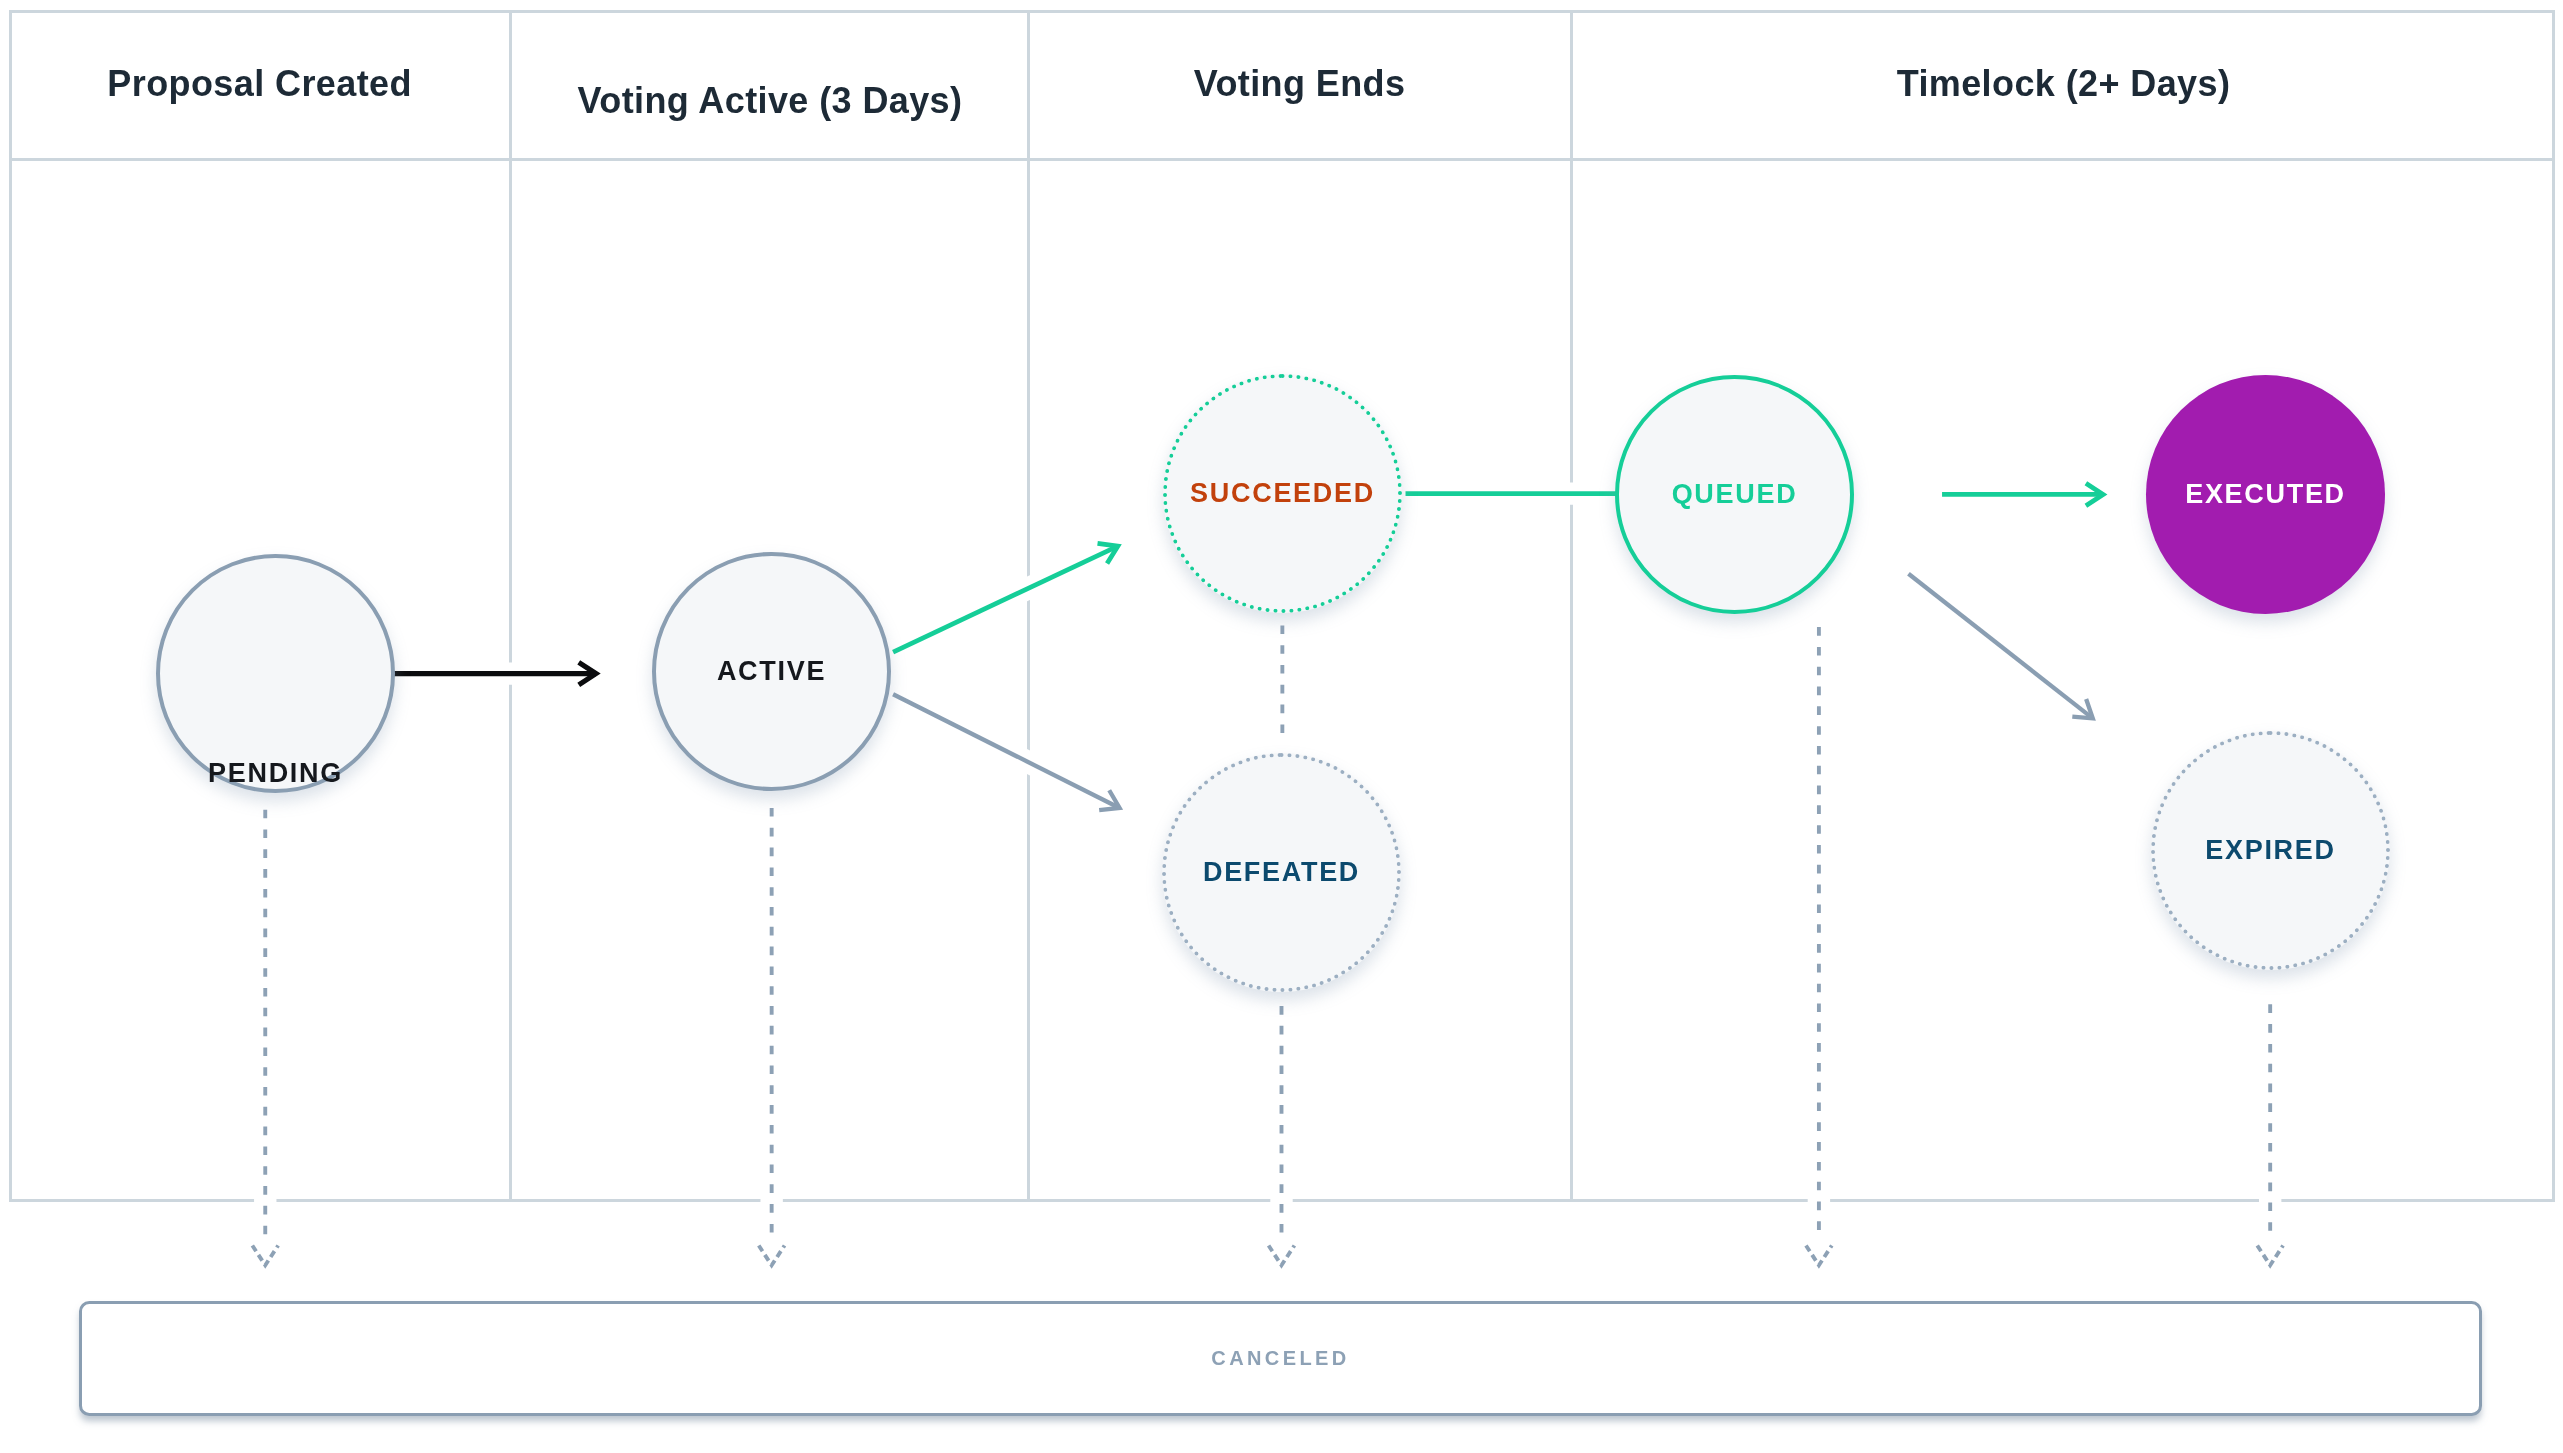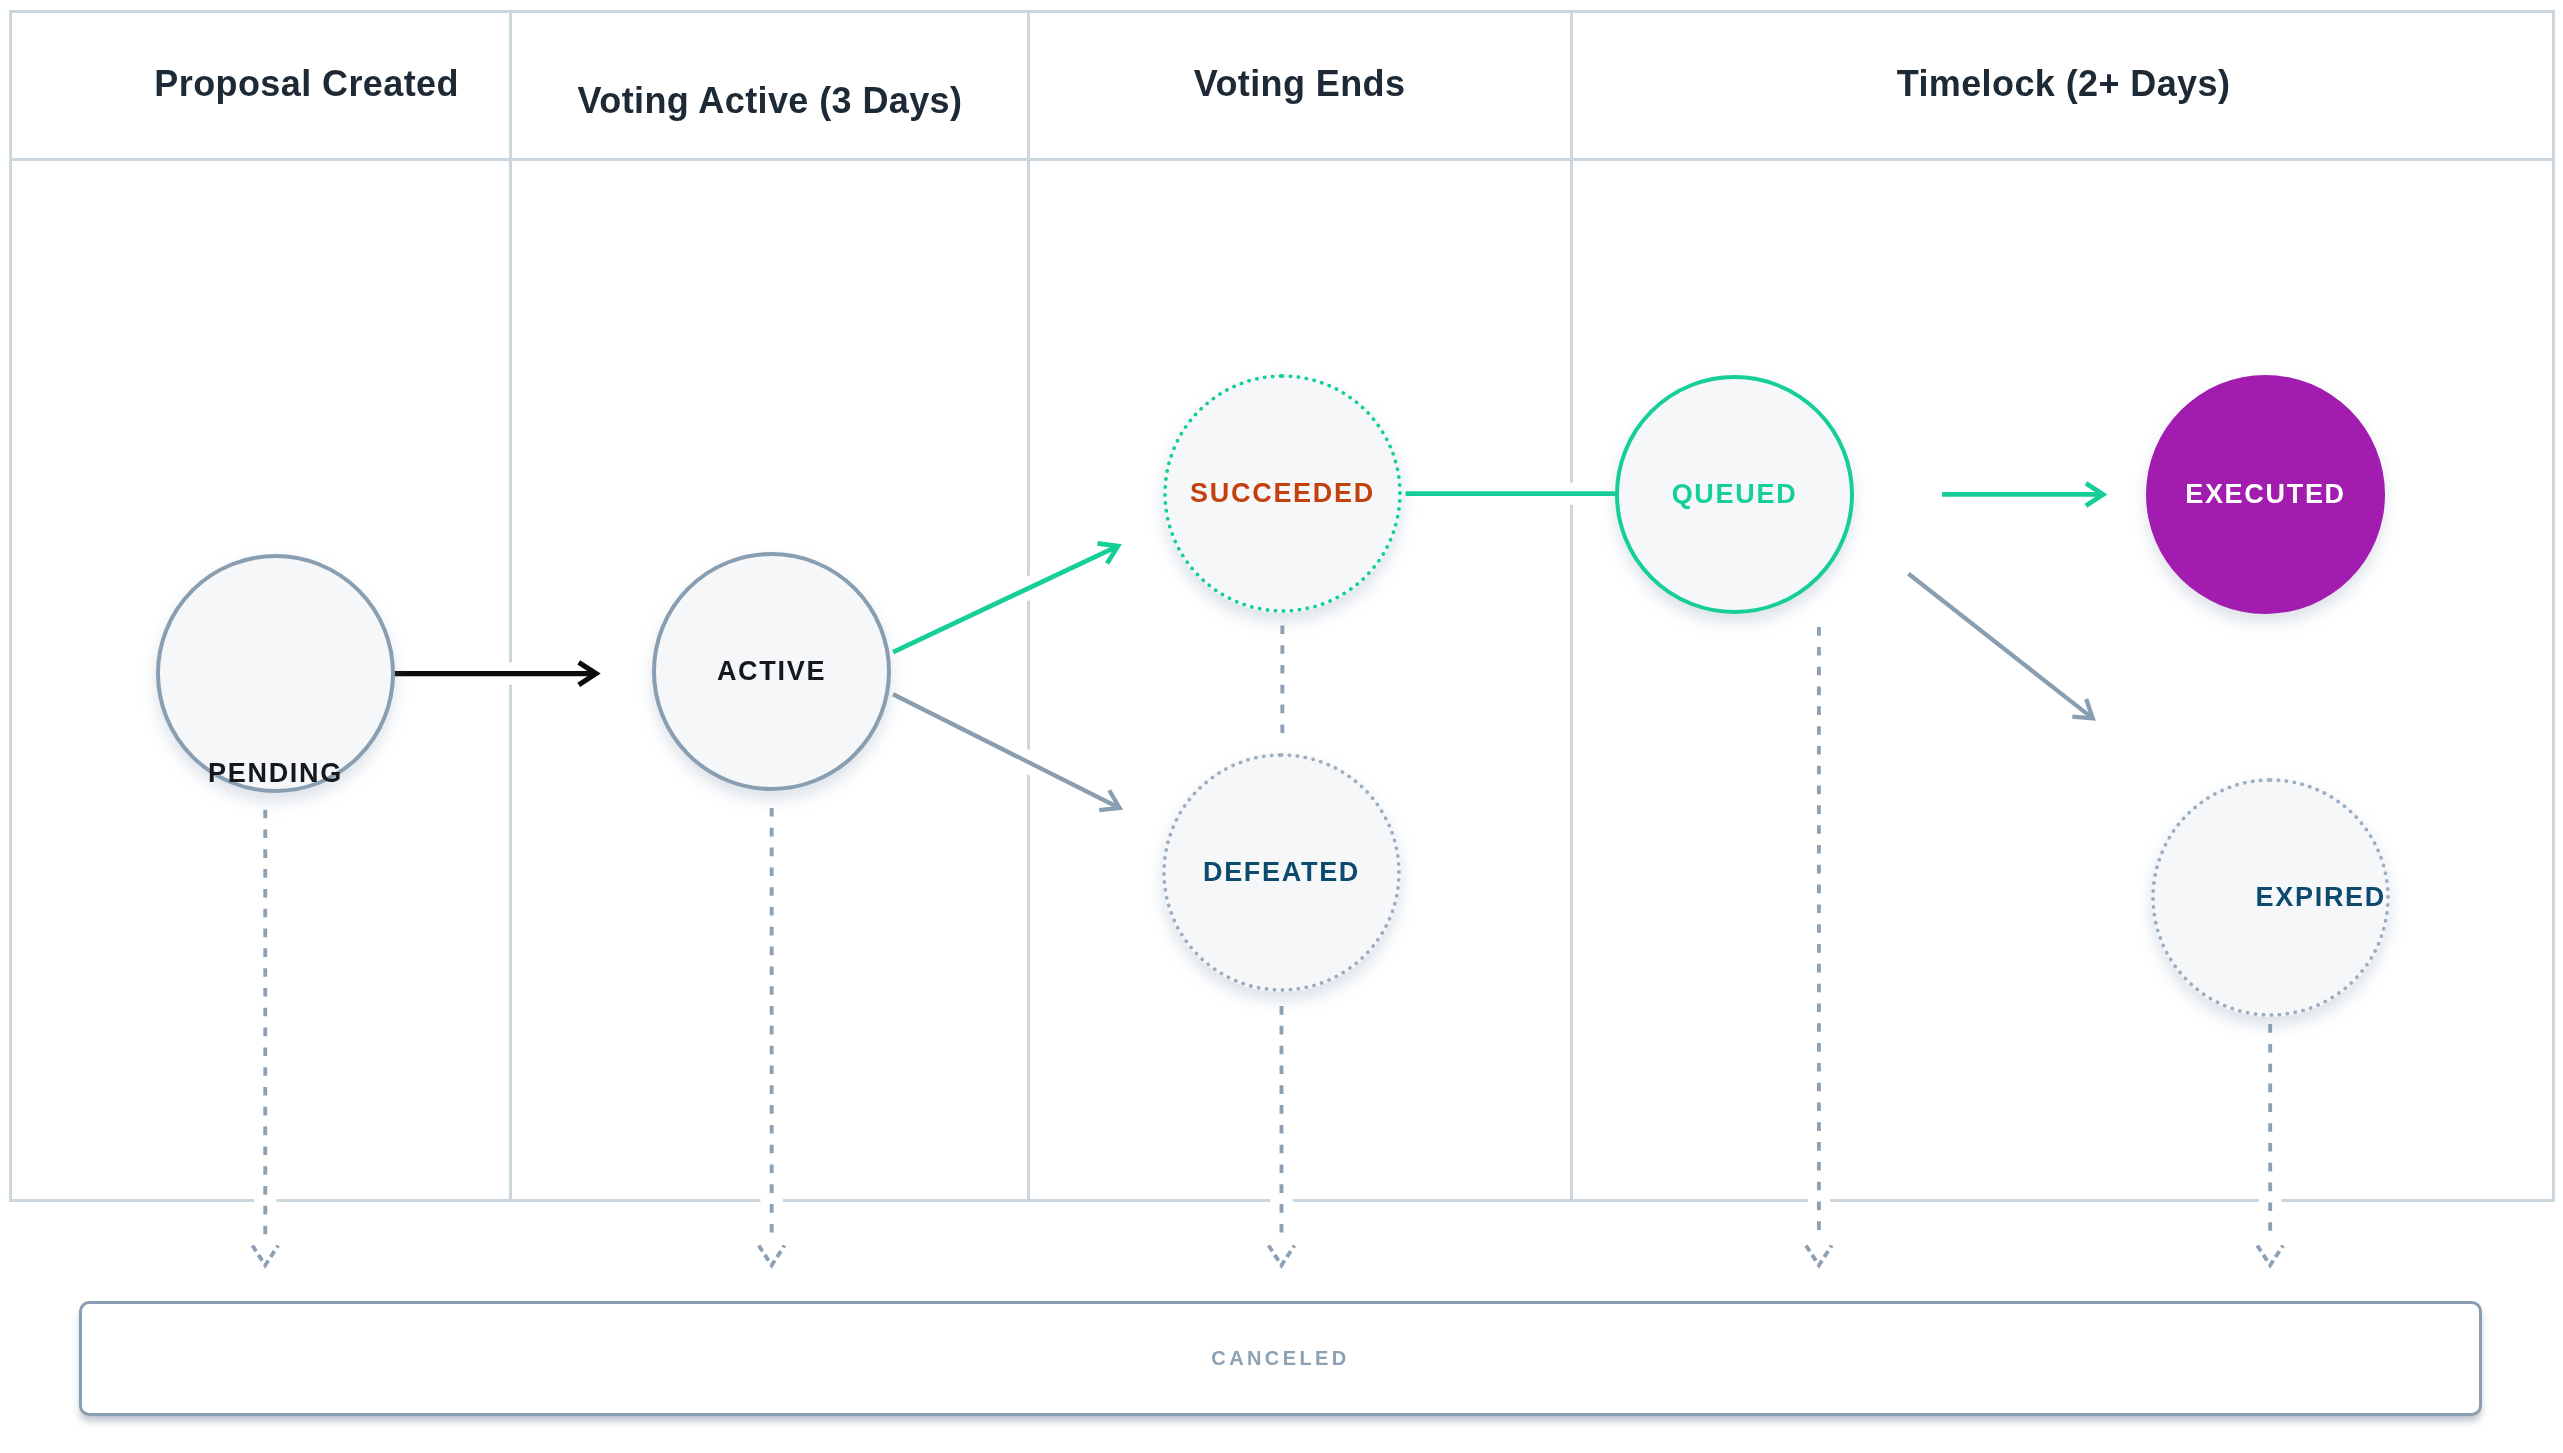--- a/index.html
+++ b/index.html
@@ -8,41 +8,41 @@
   
   .frame{position:absolute;left:8.6px;top:10.3px;width:2546px;height:1192px;
          border:3.4px solid #ccd6dd;box-sizing:border-box;background:transparent;}
   .header-line{position:absolute;left:8.6px;top:158px;width:2546px;height:3.4px;background:#ccd6dd;}
   .divider{position:absolute;top:10.3px;width:3.4px;height:1192px;background:#ccd6dd;}
   .div-1{left:509px;} .div-2{left:1027px;} .div-3{left:1570px;}
 
   
   .col-header{position:absolute;top:10.3px;height:148px;display:flex;align-items:center;justify-content:center;
               font-size:36px;font-weight:bold;color:#1d2a36;letter-spacing:0.4px;}
-  .col-1{left:8.6px;width:502px;margin-left:47px;} .col-2{left:511px;width:518px;margin-top:17px;}
+  .col-1{left:8.6px;width:502px;} .col-2{left:511px;width:518px;margin-top:17px;}
   .col-3{left:1028px;width:543px;} .col-4{left:1572px;width:983px;}
 
   
   .node{position:absolute;width:239px;height:239px;border-radius:50%;box-sizing:border-box;
         display:flex;align-items:center;justify-content:center;background:#f5f7f9;
         box-shadow:0 8.6px 15.5px rgba(130,150,175,0.28);}
   .node span{font-size:27px;font-weight:bold;letter-spacing:1.7px;}
   .neutral-solid{border:4.3px solid #8a9eb2;color:#15181d;}
   .green-dotted{border:4.3px dotted #15ce98;color:#c2410c;}
   .green-solid{border:4.3px solid #15ce98;color:#15ce98;}
   .gray-dotted{border:4.3px dotted #9cafc2;color:#0c4a6e;}
   .green-filled{background:#a21caf;border:none;color:#ffffff;}
 
   .n-pending{left:156px;top:554px;align-items:flex-end;}
   .n-active{left:652px;top:552px;text-align:right;}
   .n-succeeded{left:1163px;top:374px;}
   .n-defeated{left:1162px;top:753px;}
   .n-queued{left:1615px;top:375px;}
   .n-executed{left:2146px;top:375px;}
-  .n-expired{left:2151px;top:778px;justify-content:flex-end;}
+  .n-expired{left:2151px;top:731px;}
 
   
   .arrows{position:absolute;left:0;top:0;width:2563px;height:1454px;pointer-events:none;}
 
   
   .canceled-bar{position:absolute;left:79px;top:1301px;width:2403px;height:115px;box-sizing:border-box;
                 border:3.4px solid #8a9eb2;border-radius:10.3px;background:#ffffff;
                 box-shadow:0 6px 7.8px -1.7px rgba(120,140,160,0.5);
                 display:flex;align-items:center;justify-content:center;}
   .canceled-bar span{font-size:20px;font-weight:bold;letter-spacing:3.4px;color:#8da1b5;}

